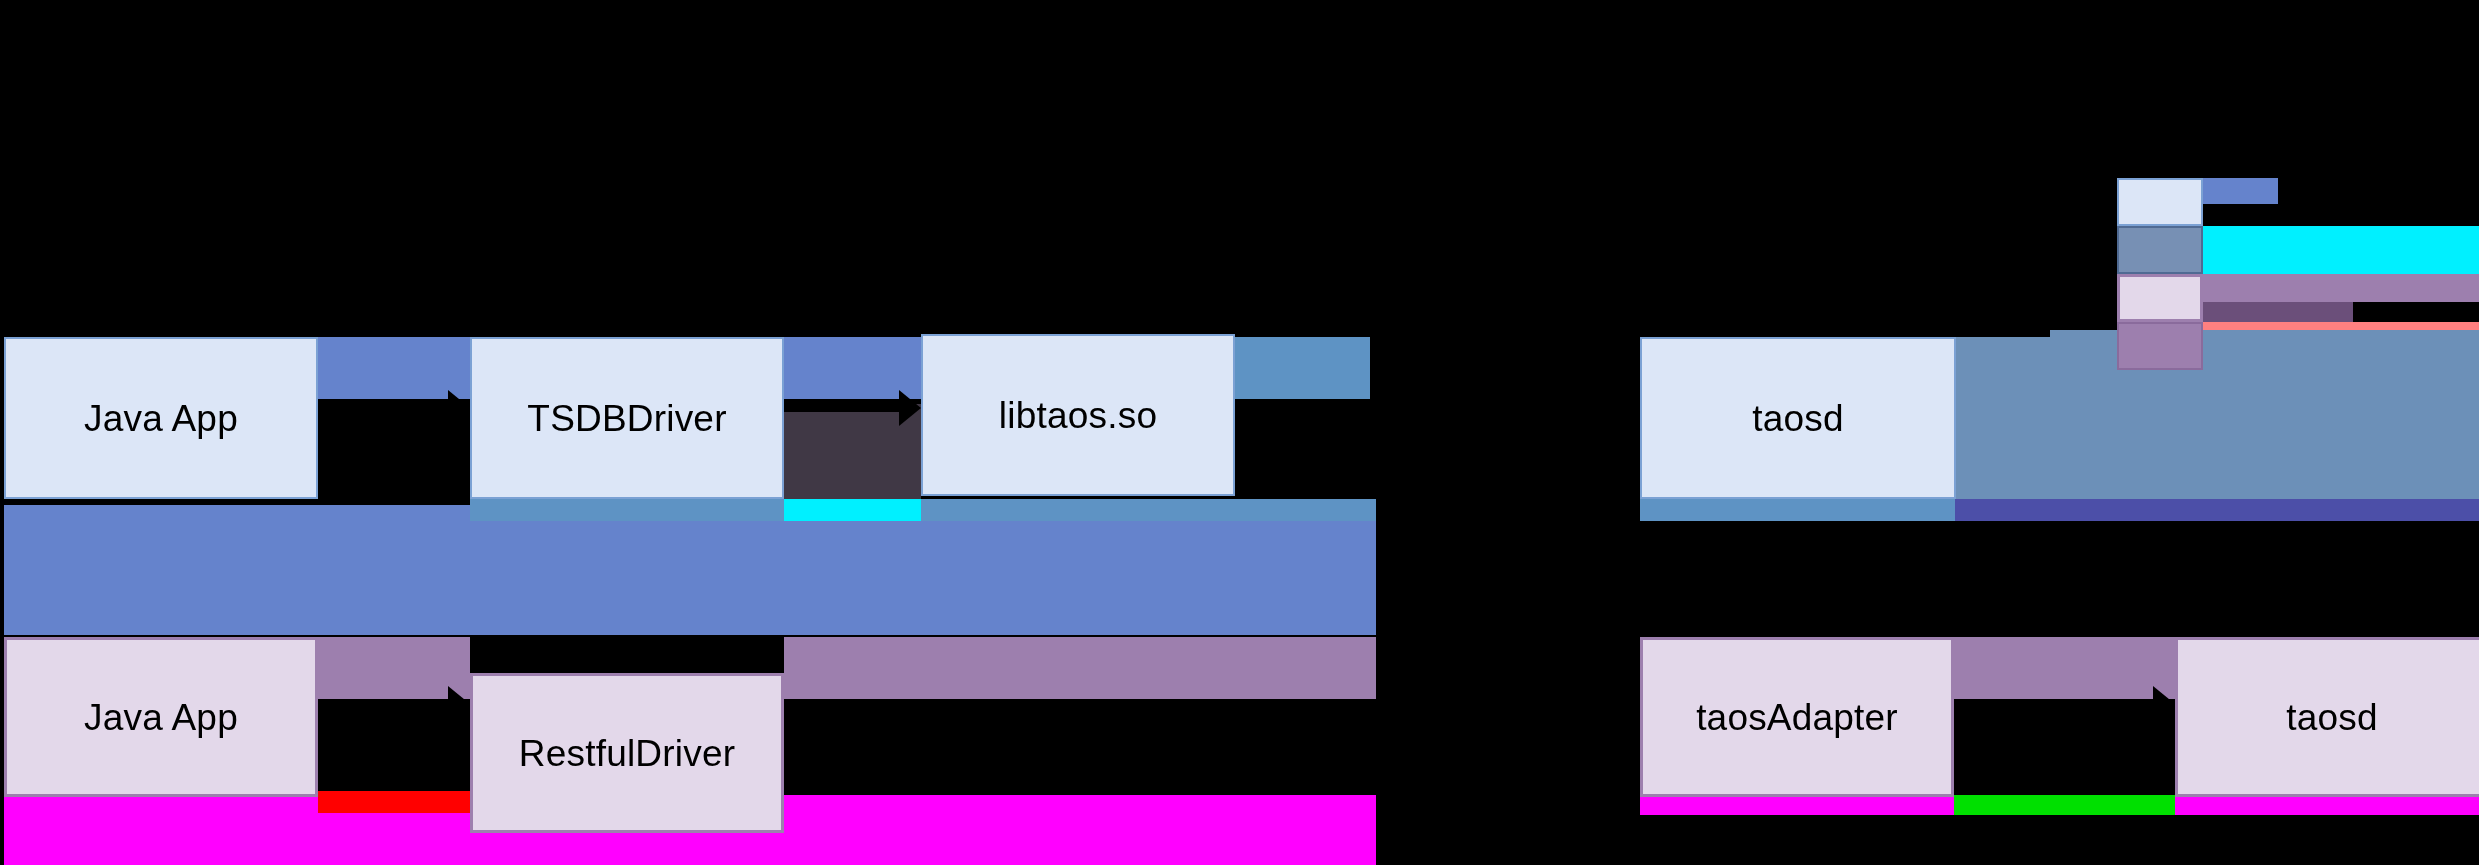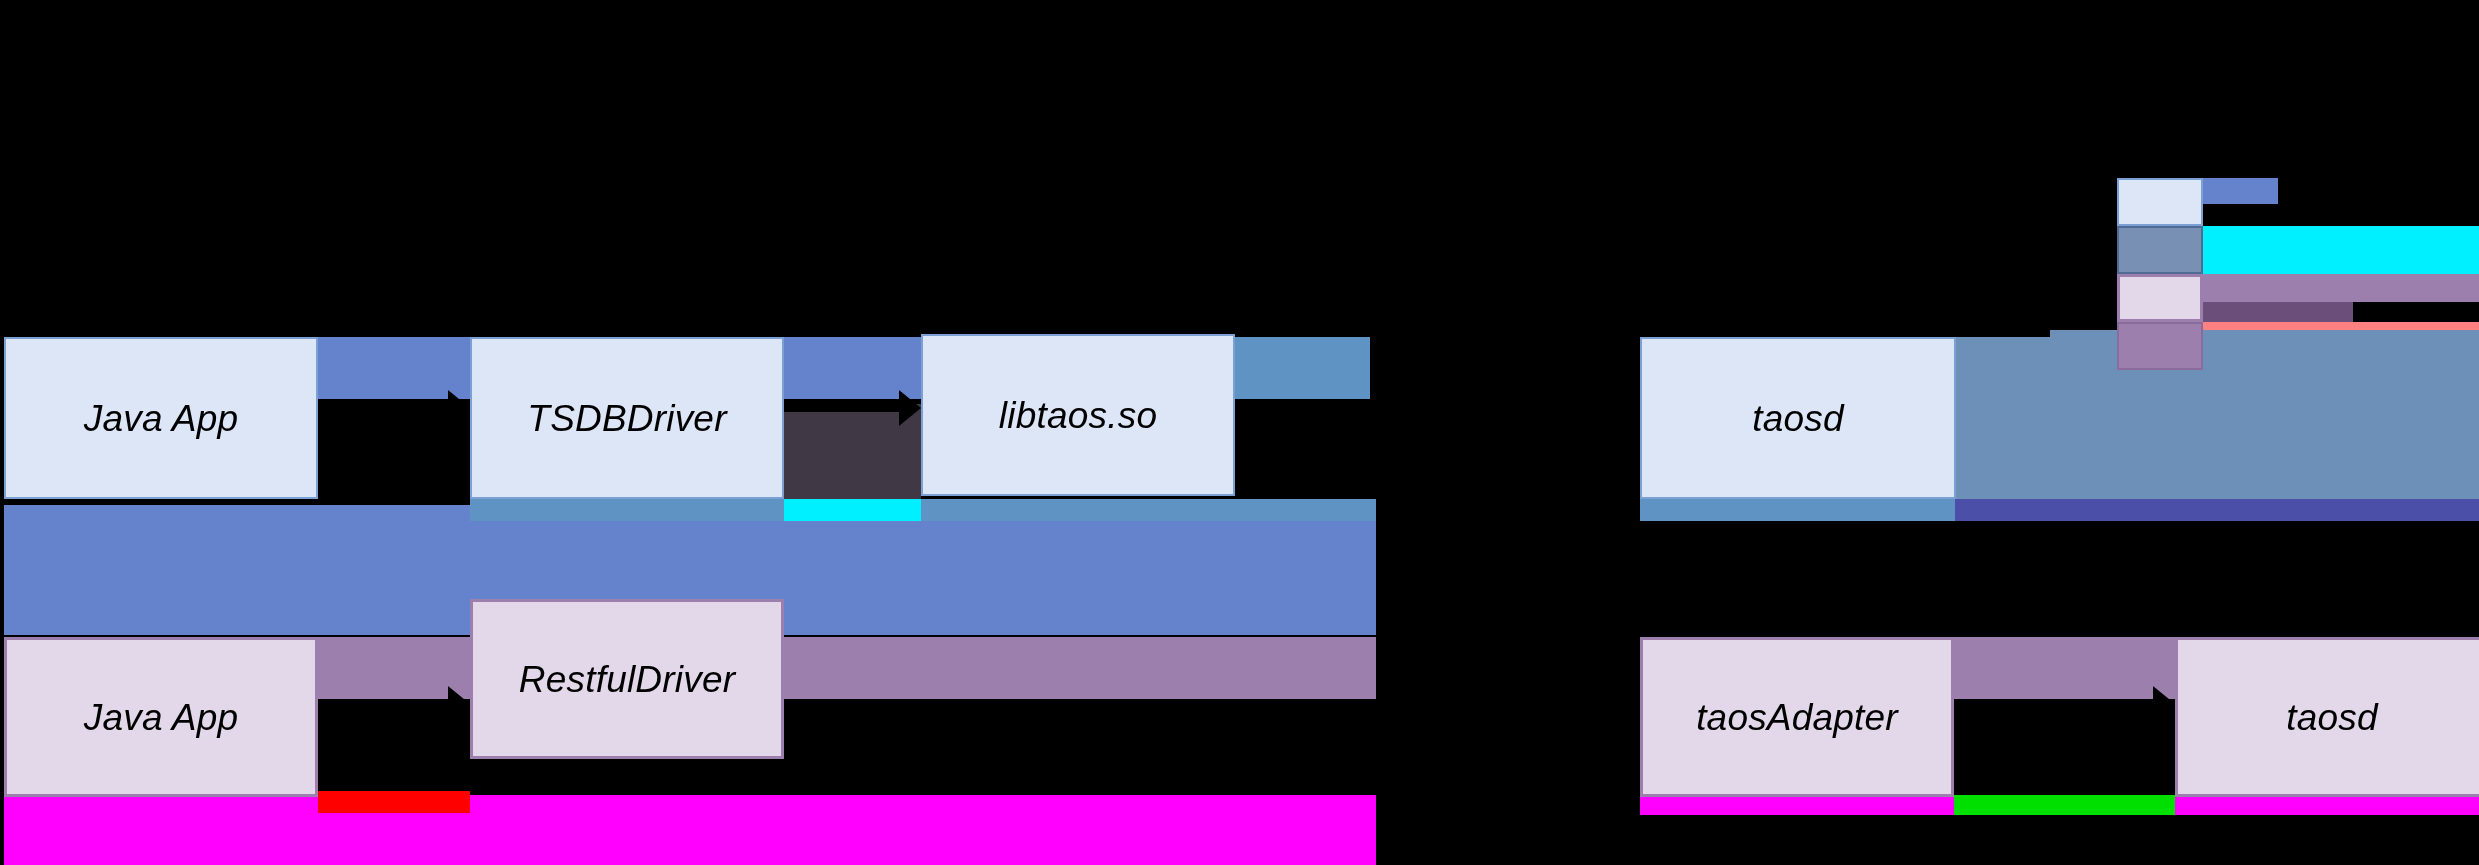--- a/index.html
+++ b/index.html
@@ -1,19 +1,19 @@
 <!DOCTYPE html>
 <html><head>
 <meta charset="utf-8">
 <style>
   html,body{margin:0;padding:0;background:#000;}
   body{width:2479px;height:865px;position:relative;overflow:hidden;
        font-family:"Liberation Sans","DejaVu Sans",sans-serif;}
 
-  .stage{position:absolute;left:0;top:0;width:2479px;height:679px;background:#000;font-style:italic;}
+  .stage{position:absolute;left:0;top:0;width:2479px;height:679px;background:#000;}
 
   
   .abs{position:absolute;box-sizing:border-box;}
 
   
   .node{display:flex;align-items:center;justify-content:center;
         font-size:37px;color:#000;letter-spacing:.2px;line-height:1;}
   .node.blue{background:#dce6f7;border:2px solid #7ba1d4;}
   .node.purple{background:#e3d8ea;border:3px solid #9d7fae;}
 
@@ -78,21 +78,21 @@
       </div>
       <div class="abs node blue" style="left: 921px; top: 334px; width: 314px; height: 162px;">
         <span>libtaos.so</span>
       </div>
       <div class="abs node blue" style="left: 1640px; top: 337px; width: 316px; height: 162px;">
         <span>taosd</span>
       </div>
       <div class="abs node purple" style="left: 4px; top: 637px; width: 314px; height: 160px;">
         <span>Java App</span>
       </div>
-      <div class="abs node purple" style="left: 470px; top: 599px; width: 314px; height: 160px;">
+      <div class="abs node purple" style="left: 470px; top: 673px; width: 314px; height: 160px;">
         <span>RestfulDriver</span>
       </div>
       <div class="abs node purple" style="left: 1640px; top: 637px; width: 314px; height: 160px;">
         <span>taosAdapter</span>
       </div>
       <div class="abs node purple" style="left: 2175px; top: 637px; width: 314px; height: 160px;">
         <span>taosd</span>
       </div>
     </div>
 

